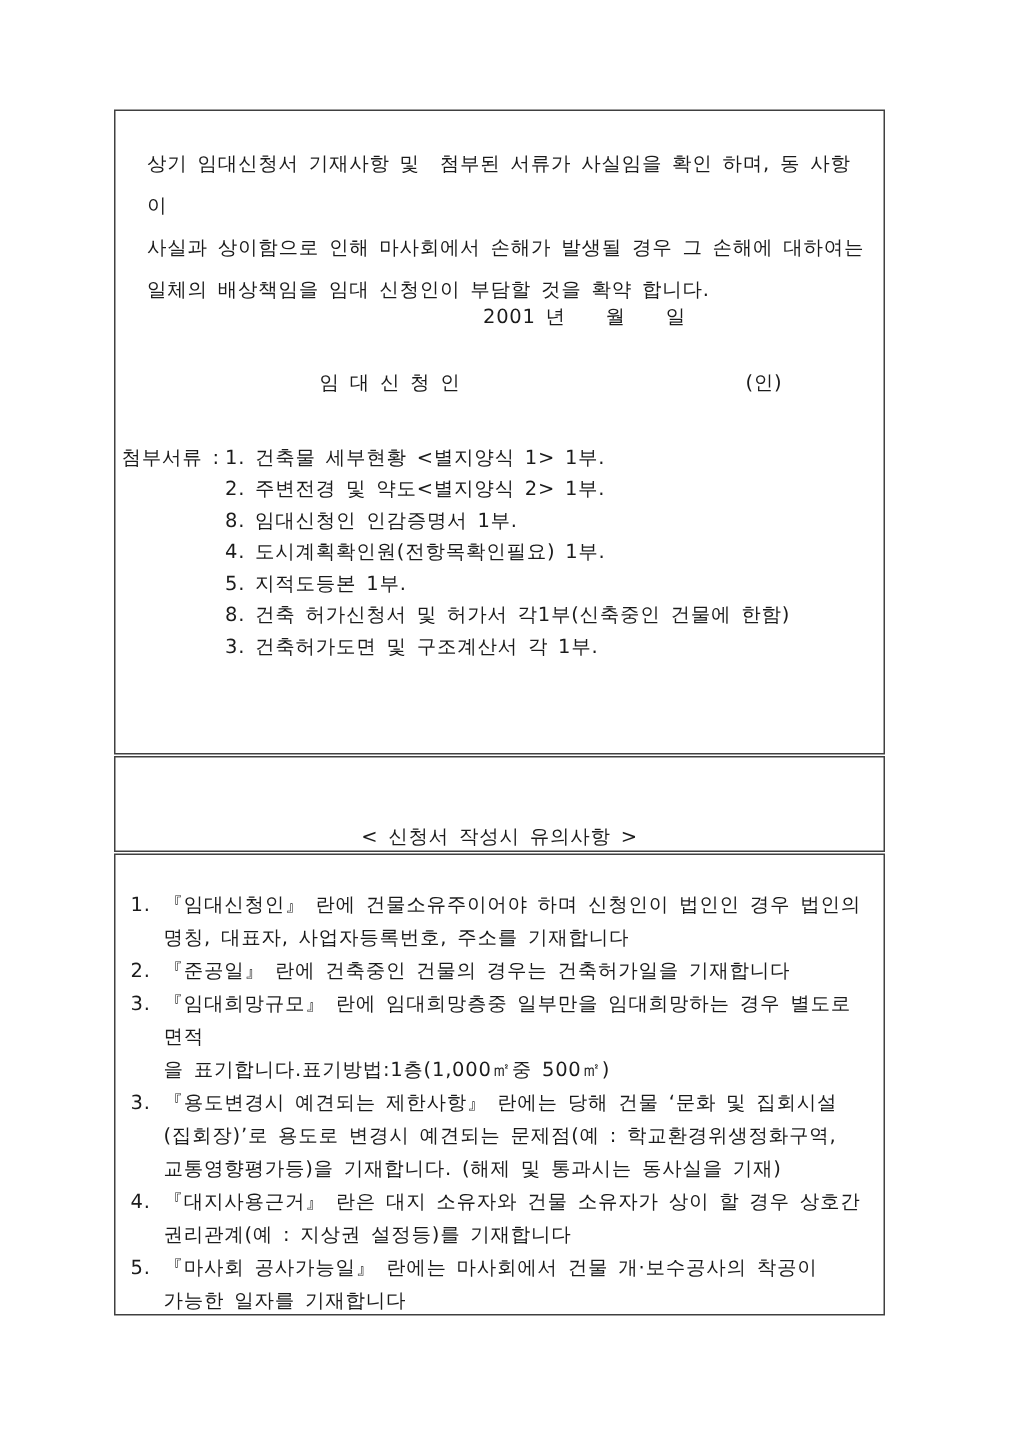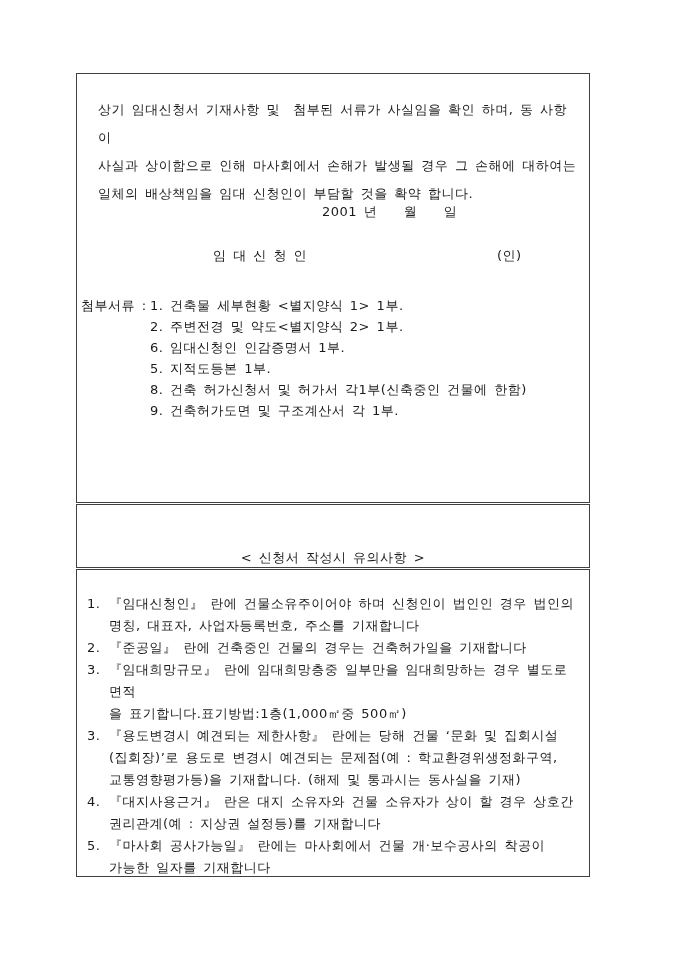--- a/index.html
+++ b/index.html
@@ -66,24 +66,25 @@
     <div class="date-line pre">2001 년    월    일</div>
 
     <span class="applicant-label">임 대 신 청 인</span>
     <span class="seal-label">(인)</span>
 
     <div class="attach-block">
       <span class="attach-label">첨부서류 :</span>
       <div class="attach-list">
         <div class="attach-item">1. 건축물 세부현황 &lt;별지양식 1&gt; 1부.</div>
         <div class="attach-item">2. 주변전경 및 약도&lt;별지양식 2&gt; 1부.</div>
-        <div class="attach-item">6. 임대신청인 인감증명서 1부.</div>
+        <div class="attach-item">8. 임대신청인 인감증명서 1부.</div>
+        <div class="attach-item">4. 도시계획확인원(전항목확인필요) 1부.</div>
         <div class="attach-item">5. 지적도등본 1부.</div>
         <div class="attach-item">8. 건축 허가신청서 및 허가서 각1부(신축중인 건물에 한함)</div>
-        <div class="attach-item">9. 건축허가도면 및 구조계산서 각 1부.</div>
+        <div class="attach-item">3. 건축허가도면 및 구조계산서 각 1부.</div>
       </div>
     </div>
   </section>
 
   <section class="box box2">
     <div>&lt; 신청서 작성시 유의사항 &gt;</div>
   </section>
 
   <section class="box box3">
     <div class="note">

